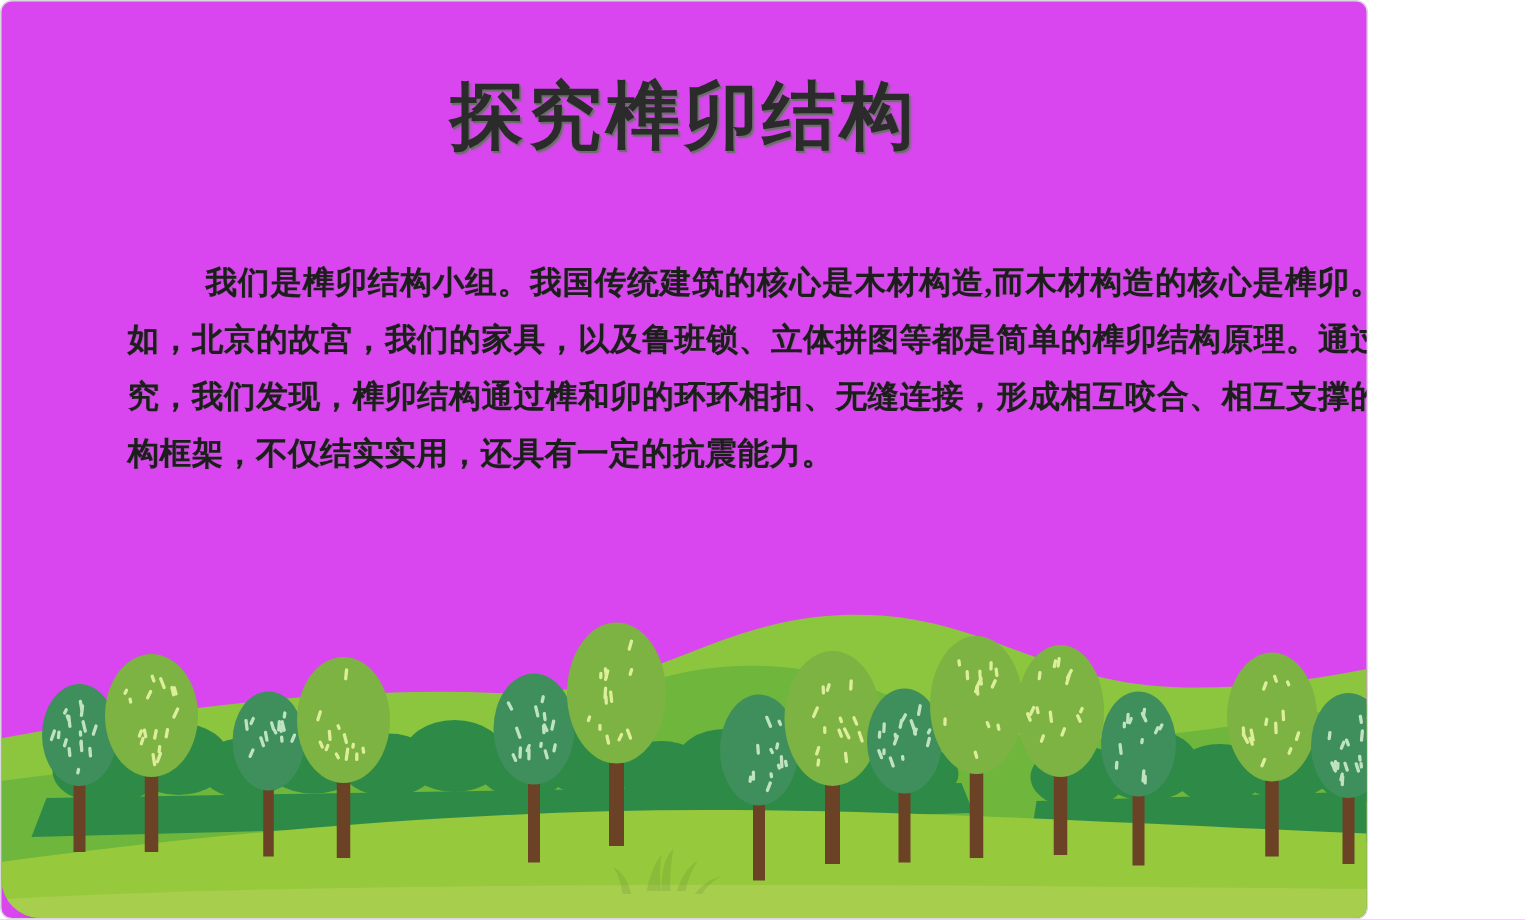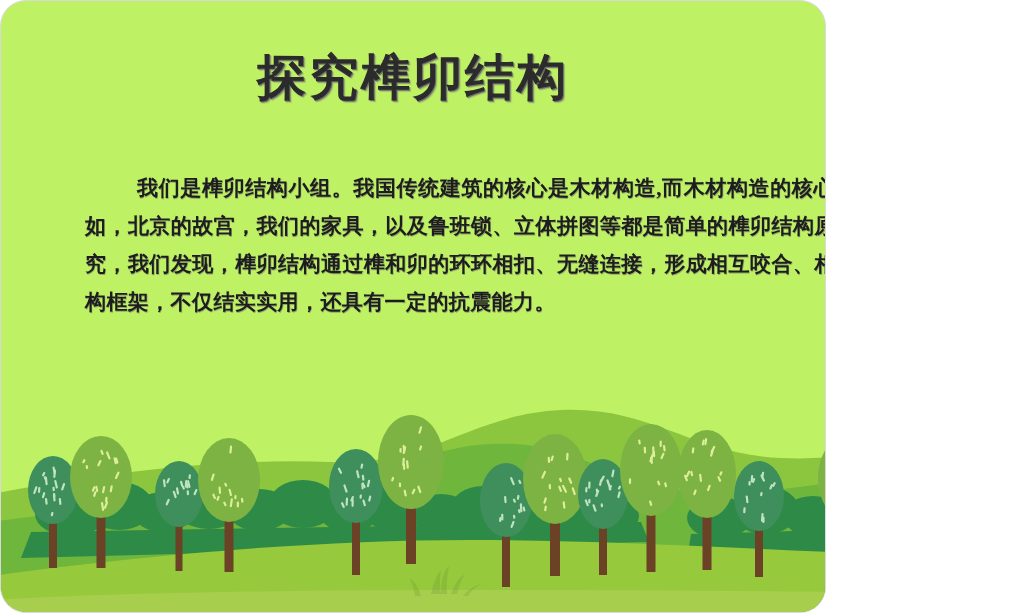--- a/index.html
+++ b/index.html
@@ -6,25 +6,25 @@
     margin: 0;
     padding: 0;
     background: #ffffff;
   }
   body {
     font-family: "Liberation Serif", "DejaVu Serif", serif;
   }
 
   .poster {
     position: relative;
-    width: 826px;
+    width: 912px;
     height: 613px;
-    background: #bef264;
+    background: #d946ef;
     border: 1px solid #d9d9dd;
-    border-radius: 26px;
+    border-radius: 8px;
     box-sizing: border-box;
     overflow: hidden;
   }
 
   
   .title {
     position: absolute;
     top: 44px;
     left: 0;
     width: 100%;

